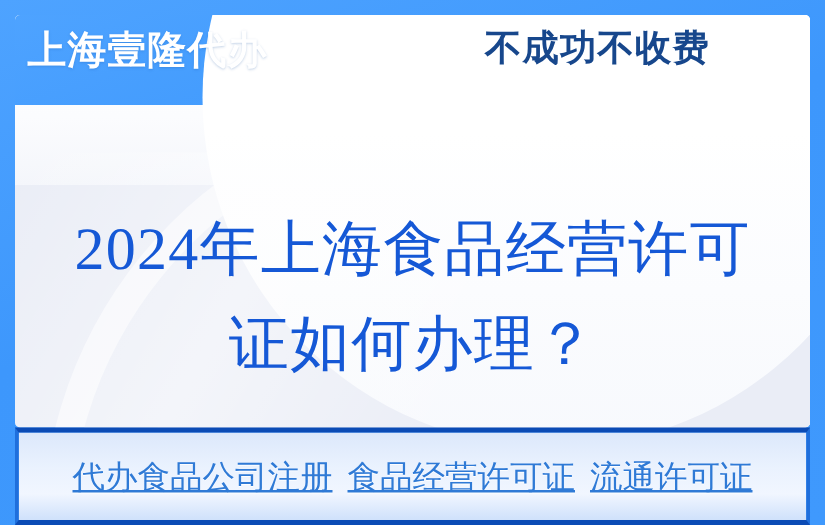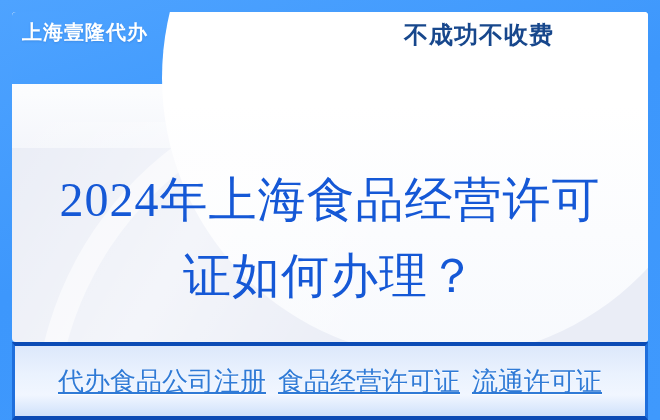--- a/index.html
+++ b/index.html
@@ -19,27 +19,27 @@
 
   
   .brand-row {
     position:absolute; left:0; top:0;
     width:660px; height:74px;
     z-index:6;
     pointer-events:none;
   }
   .brand-name {
     position:absolute; left:22px; top:19px;
-    font-size:20px; font-weight:700; color:#ffffff;
+    font-size:31px; font-weight:700; color:#ffffff;
     letter-spacing:1px;
     text-shadow:0 1px 2px rgba(20,80,160,.25);
   }
   .brand-slogan {
-    position:absolute; left:404px; top:19px;
-    font-size:24px; font-weight:700; color:#17478c;
+    position:absolute; left:388px; top:19px;
+    font-size:29px; font-weight:700; color:#17478c;
     letter-spacing:1px;
   }
 
   
   .card {
     position:absolute;
     left:12px; top:12px;
     width:636px; height:330px;
     border-radius:4px;
     background:#eaedf6;

